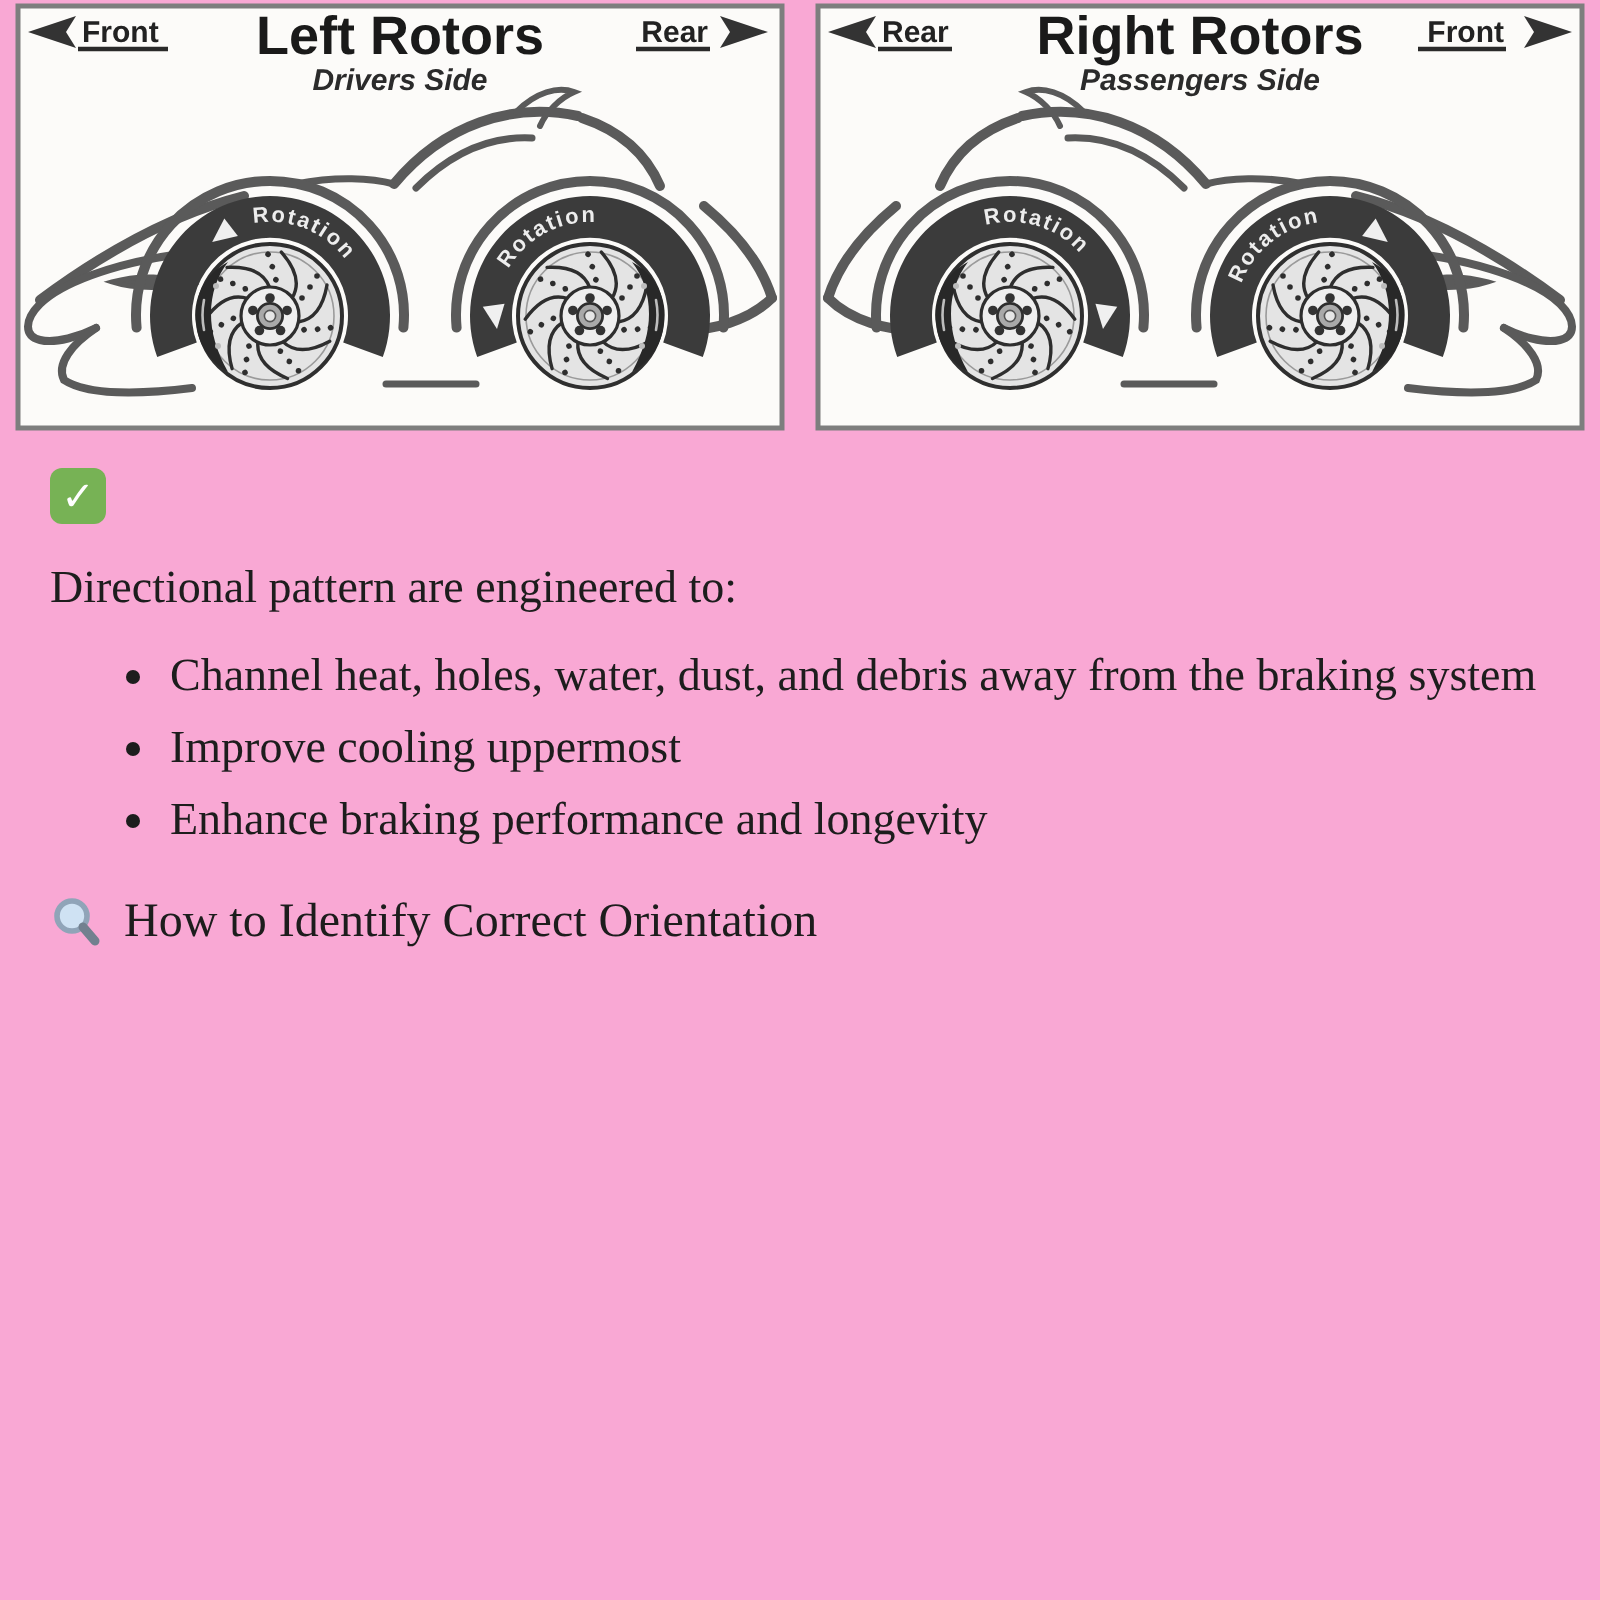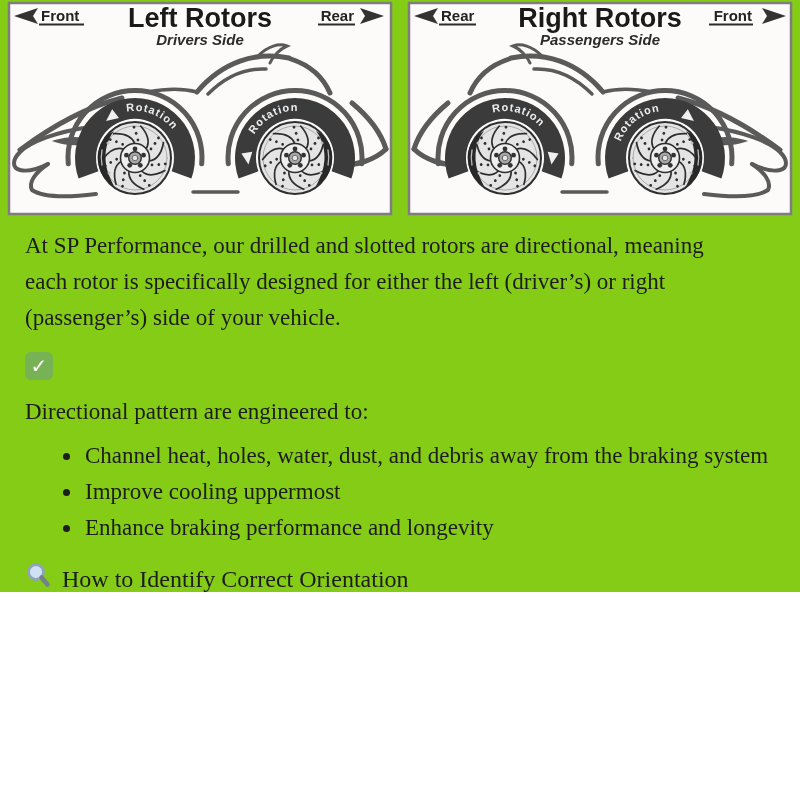--- a/index.html
+++ b/index.html
@@ -1,31 +1,31 @@
 <!DOCTYPE html>
 <html><head>
 <meta charset="utf-8">
 <style>
   html,body{margin:0;padding:0;background:#ffffff;}
-  .page{width:800px;height:592px;background:#84cc16;overflow:hidden;
+  .page{width:800px;height:800px;background:#f9a8d4;overflow:hidden;
         font-family:"Liberation Serif", serif;color:#1d1d1d;}
   .diagram-wrap{width:800px;height:218px;}
   svg text{font-family:"Liberation Sans", sans-serif;}
   .doc{padding:0 30px 0 25px;font-size:23px;line-height:36px;}
   .intro{margin:10px 0 0;max-width:705px;}
   .sec-h2{margin:16px 0 0;display:flex;align-items:center;gap:13px;
           font-size:25px;font-weight:bold;line-height:34px;
           font-family:"Liberation Serif", serif;}
   .check{display:inline-flex;width:28px;height:28px;border-radius:6px;
          background:#77b255;color:#ffffff;align-items:center;justify-content:center;
          font-family:"DejaVu Sans", sans-serif;font-size:20px;font-weight:bold;flex:0 0 auto;}
   .lead{margin:14px 0 0;}
   ul.blist{margin:8px 0 0;padding-left:58px;max-width:723px;list-style:disc;}
   ul.blist li{padding-left:2px;}
-  .sec-h3{margin:16px 0 0;display:flex;align-items:flex-start;gap:10px;
+  .sec-h3{margin:16px 0 0;display:flex;align-items:center;gap:10px;
           font-size:24px;font-weight:normal;line-height:34px;
           font-family:"Liberation Serif", serif;}
   .mag{flex:0 0 auto;}
 </style>
 </head>
 <body>
 
 <div class="page">
 
   <div class="diagram-wrap">
@@ -134,21 +134,20 @@
       </text>
       <text font-size="11" font-weight="bold" fill="#ededed" letter-spacing="1">
         <textPath href="#rotRf" startOffset="45">Rotation</textPath>
       </text>
     </g>
   </svg>
   </div>
 
   <div class="doc">
 
-    <p class="intro">At SP Performance, our drilled and slotted rotors are directional, meaning each rotor is specifically designed for either the left (driver’s) or right (passenger’s) side of your vehicle.</p>
 
     <div class="sec-h2">
       <span class="check">
           <span>✓</span>
         </span>
     </div>
 
     <p class="lead">Directional pattern are engineered to:</p>
 
     <ul class="blist">

